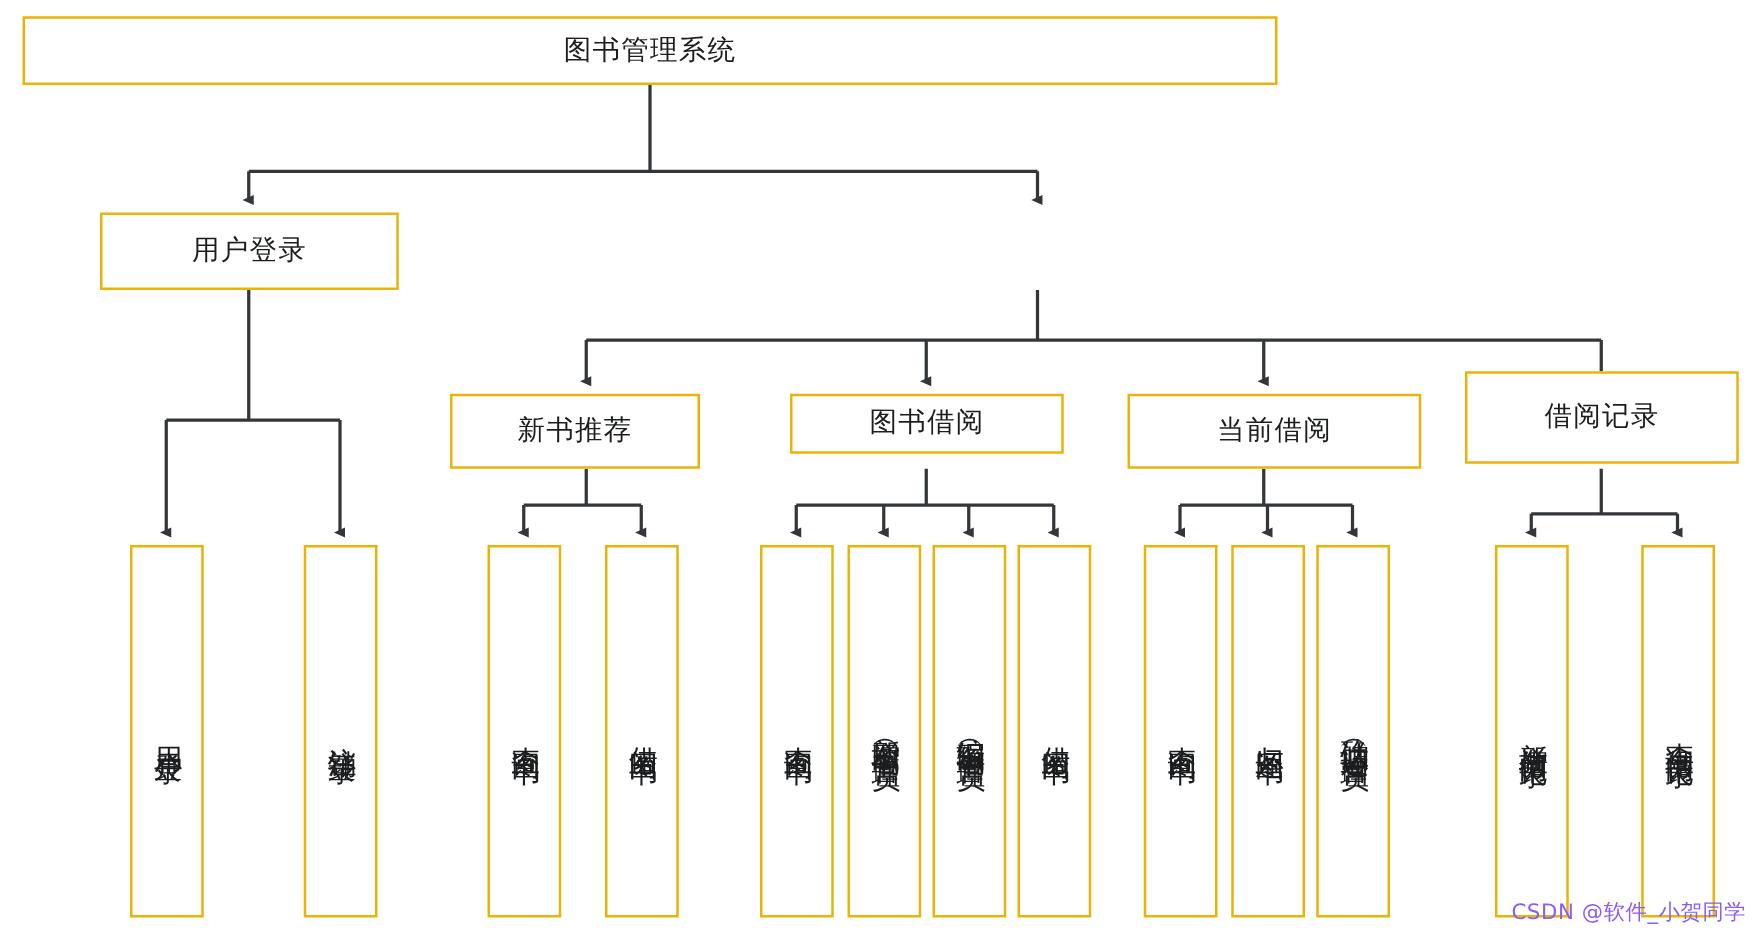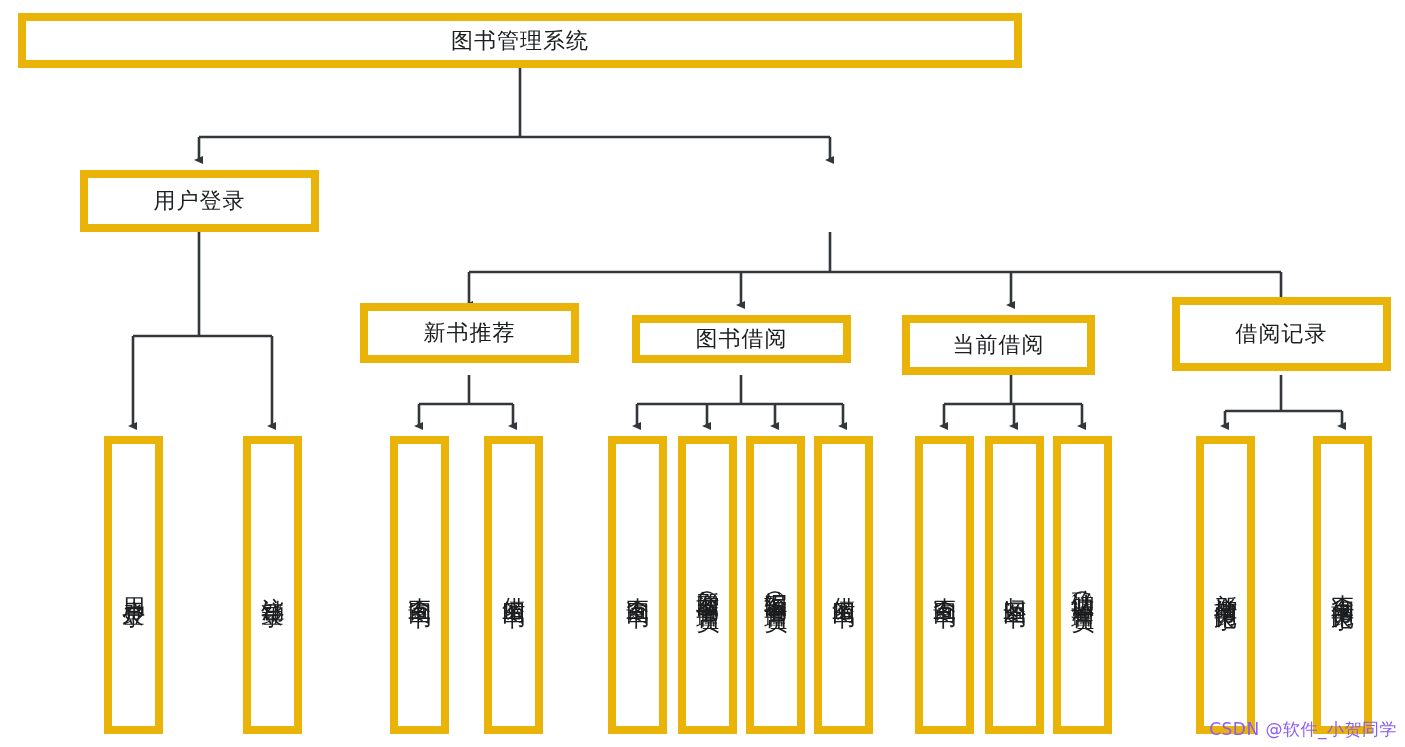--- a/index.html
+++ b/index.html
@@ -22,21 +22,21 @@
     left: 0;
     top: 0;
     width: 1405px;
     height: 747px;
     pointer-events: none;
   }
   .node {
     position: absolute;
     box-sizing: border-box;
     background: #ffffff;
-    border: 8px solid #eab308;
+    border: 2px solid #eab308;
     display: flex;
     align-items: center;
     justify-content: center;
     color: #1b1d1f;
   }
   .node .label {
     display: block;
     text-align: center;
     line-height: 1.18;
     letter-spacing: 1px;
@@ -138,29 +138,29 @@
 
   <div class="node root horizontal" style="left:18px; top:13px; width:1004px; height:55px;">
     <span class="label">图书管理系统</span>
   </div>
 
   <div class="node horizontal" style="left:80px; top:170px; width:239px; height:62px;">
     <span class="label">用户登录</span>
   </div>
 
 
-  <div class="node horizontal" style="left:360px; top:303px; width:219px; height:60px;">
+  <div class="node horizontal" style="left:360px; top:315px; width:200px; height:60px;">
     <span class="label">新书推荐</span>
   </div>
 
   <div class="node horizontal" style="left:632px; top:315px; width:219px; height:48px;">
     <span class="label">图书借阅</span>
   </div>
 
-  <div class="node horizontal" style="left:902px; top:315px; width:193px; height:60px;">
+  <div class="node horizontal" style="left:902px; top:315px; width:235px; height:60px;">
     <span class="label">当前借阅</span>
   </div>
 
   <div class="node horizontal" style="left:1172px; top:297px; width:219px; height:74px;">
     <span class="label">借阅记录</span>
   </div>
 
   <div class="node vertical" style="left:104px; top:436px; width:59px; height:298px;">
     <span class="label">用户登录</span>
   </div>

